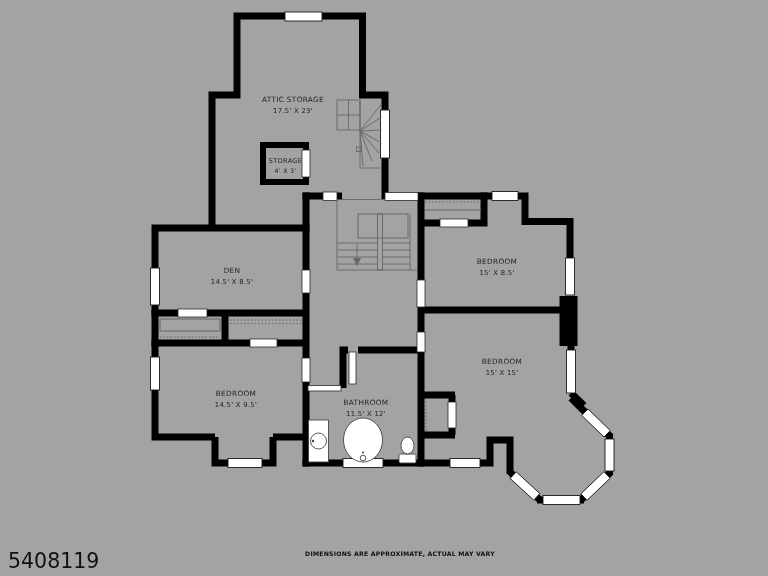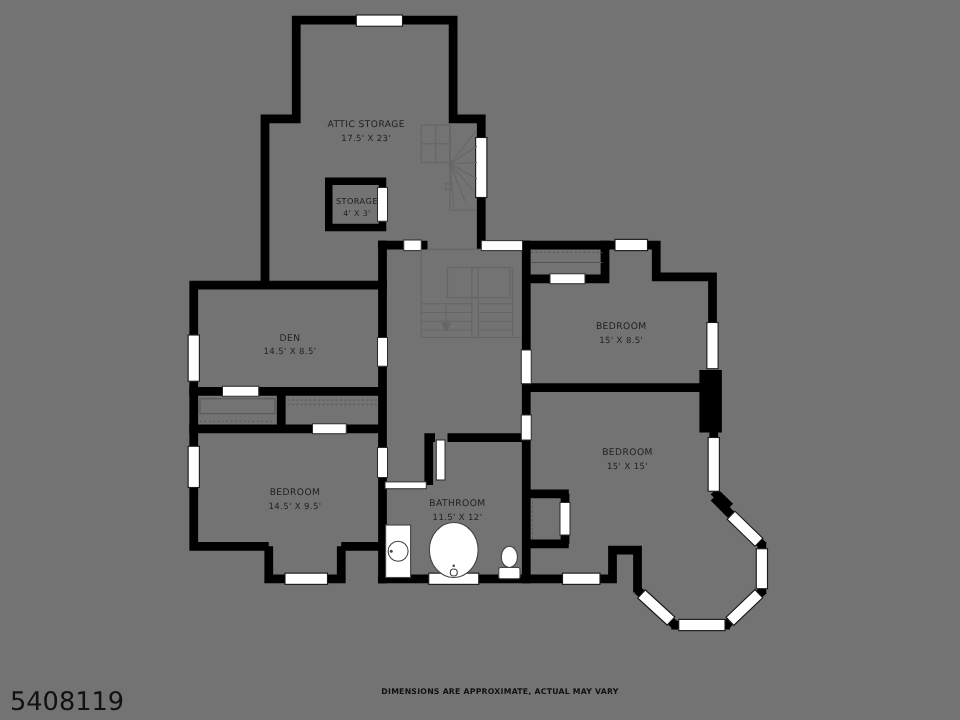--- a/index.html
+++ b/index.html
@@ -1,16 +1,16 @@
 <!DOCTYPE html>
 <html><head>
 <meta charset="utf-8">
 <style>
   html,body{margin:0;padding:0;background:#ffffff;}
-  .page{position:relative;width:768px;height:576px;background:#737373;overflow:hidden;
+  .page{position:relative;width:768px;height:576px;background:#a3a3a3;overflow:hidden;
         font-family:"DejaVu Sans","Liberation Sans",sans-serif;}
   svg{display:block}
   .room-name{font-family:"DejaVu Sans","Liberation Sans",sans-serif;font-size:7.3px;letter-spacing:.35px;fill:#1f1f1f;text-anchor:middle;}
   .room-dims{font-family:"DejaVu Sans","Liberation Sans",sans-serif;font-size:6.8px;letter-spacing:.3px;fill:#1f1f1f;text-anchor:middle;}
   .room-name.small{font-size:6.5px;}
   .room-dims.small{font-size:6.3px;}
   .disclaimer{font-family:"DejaVu Sans","Liberation Sans",sans-serif;font-size:6.2px;font-weight:bold;letter-spacing:.2px;fill:#111;text-anchor:middle;}
   .photo-id{font-family:"DejaVu Sans","Liberation Sans",sans-serif;font-size:20.5px;fill:#111;}
   .wall{stroke:#000;stroke-width:7;fill:none;stroke-linecap:butt;}
   .wall6{stroke:#000;stroke-width:6;fill:none;stroke-linecap:butt;}

